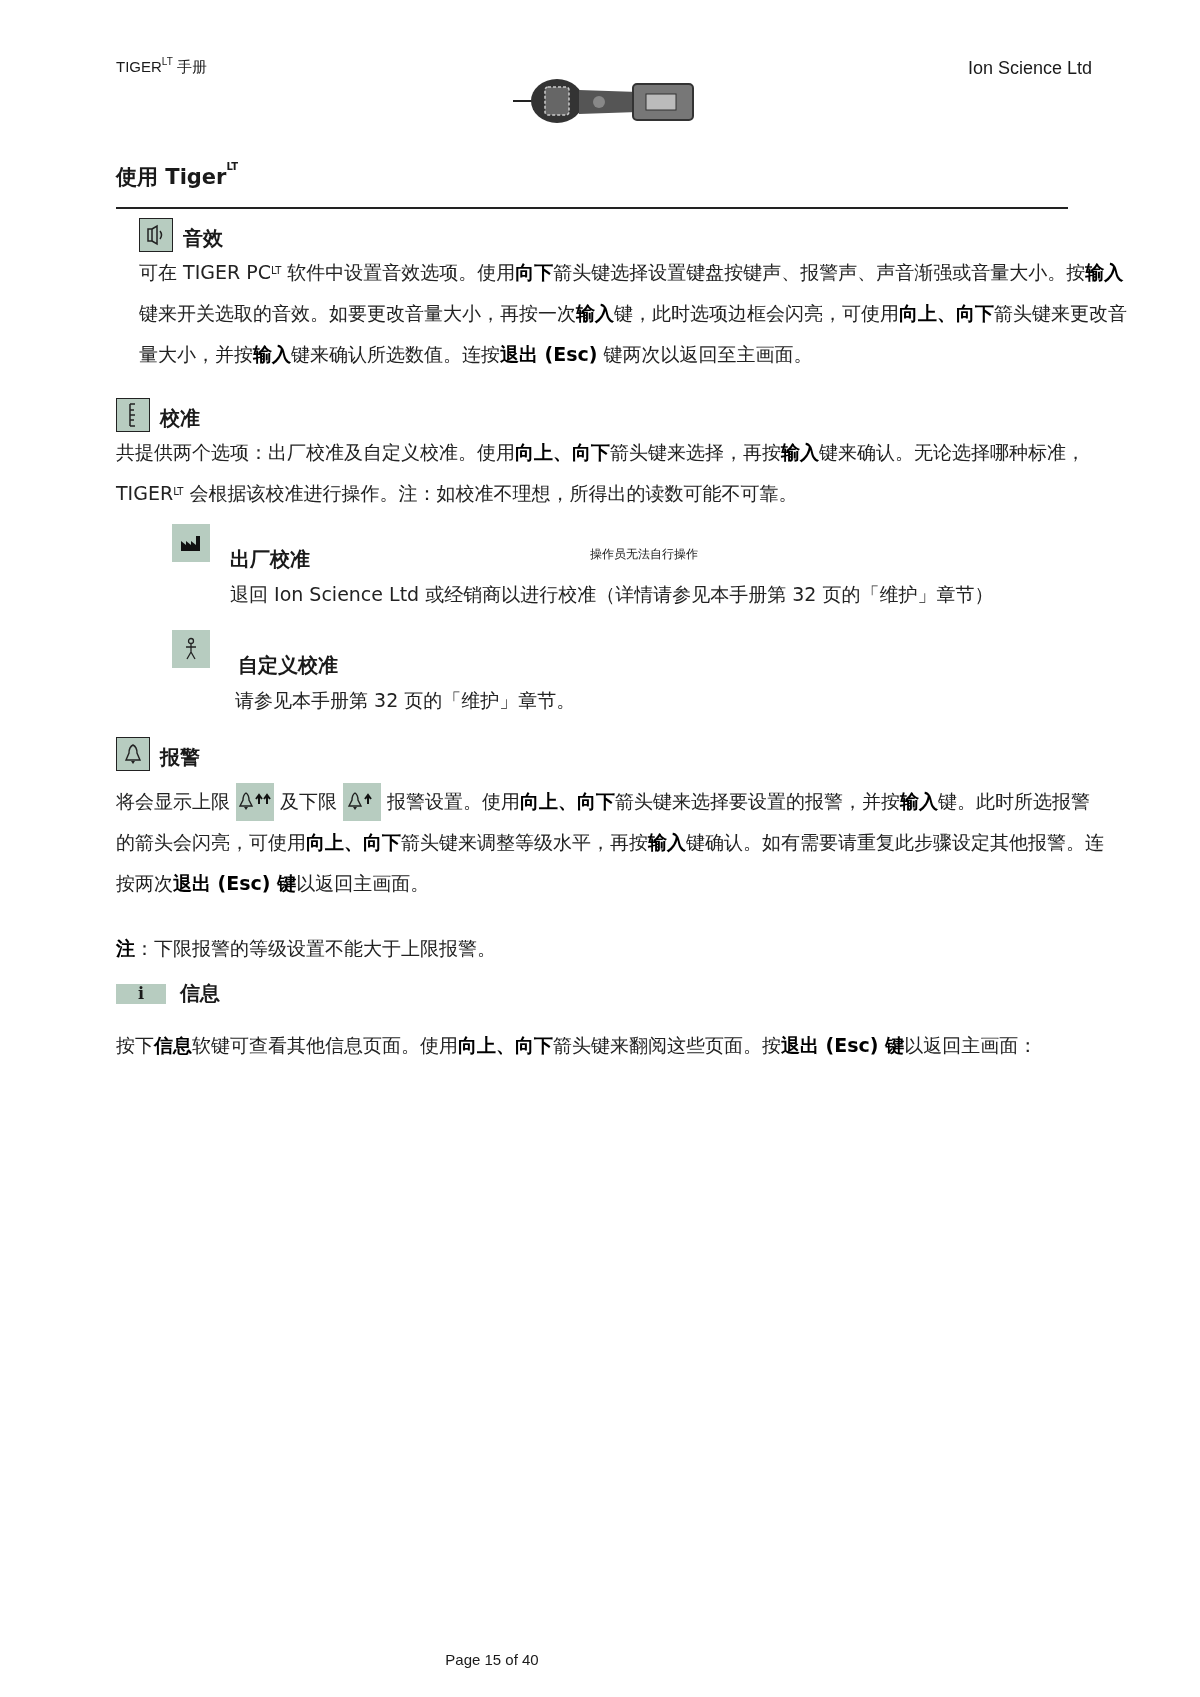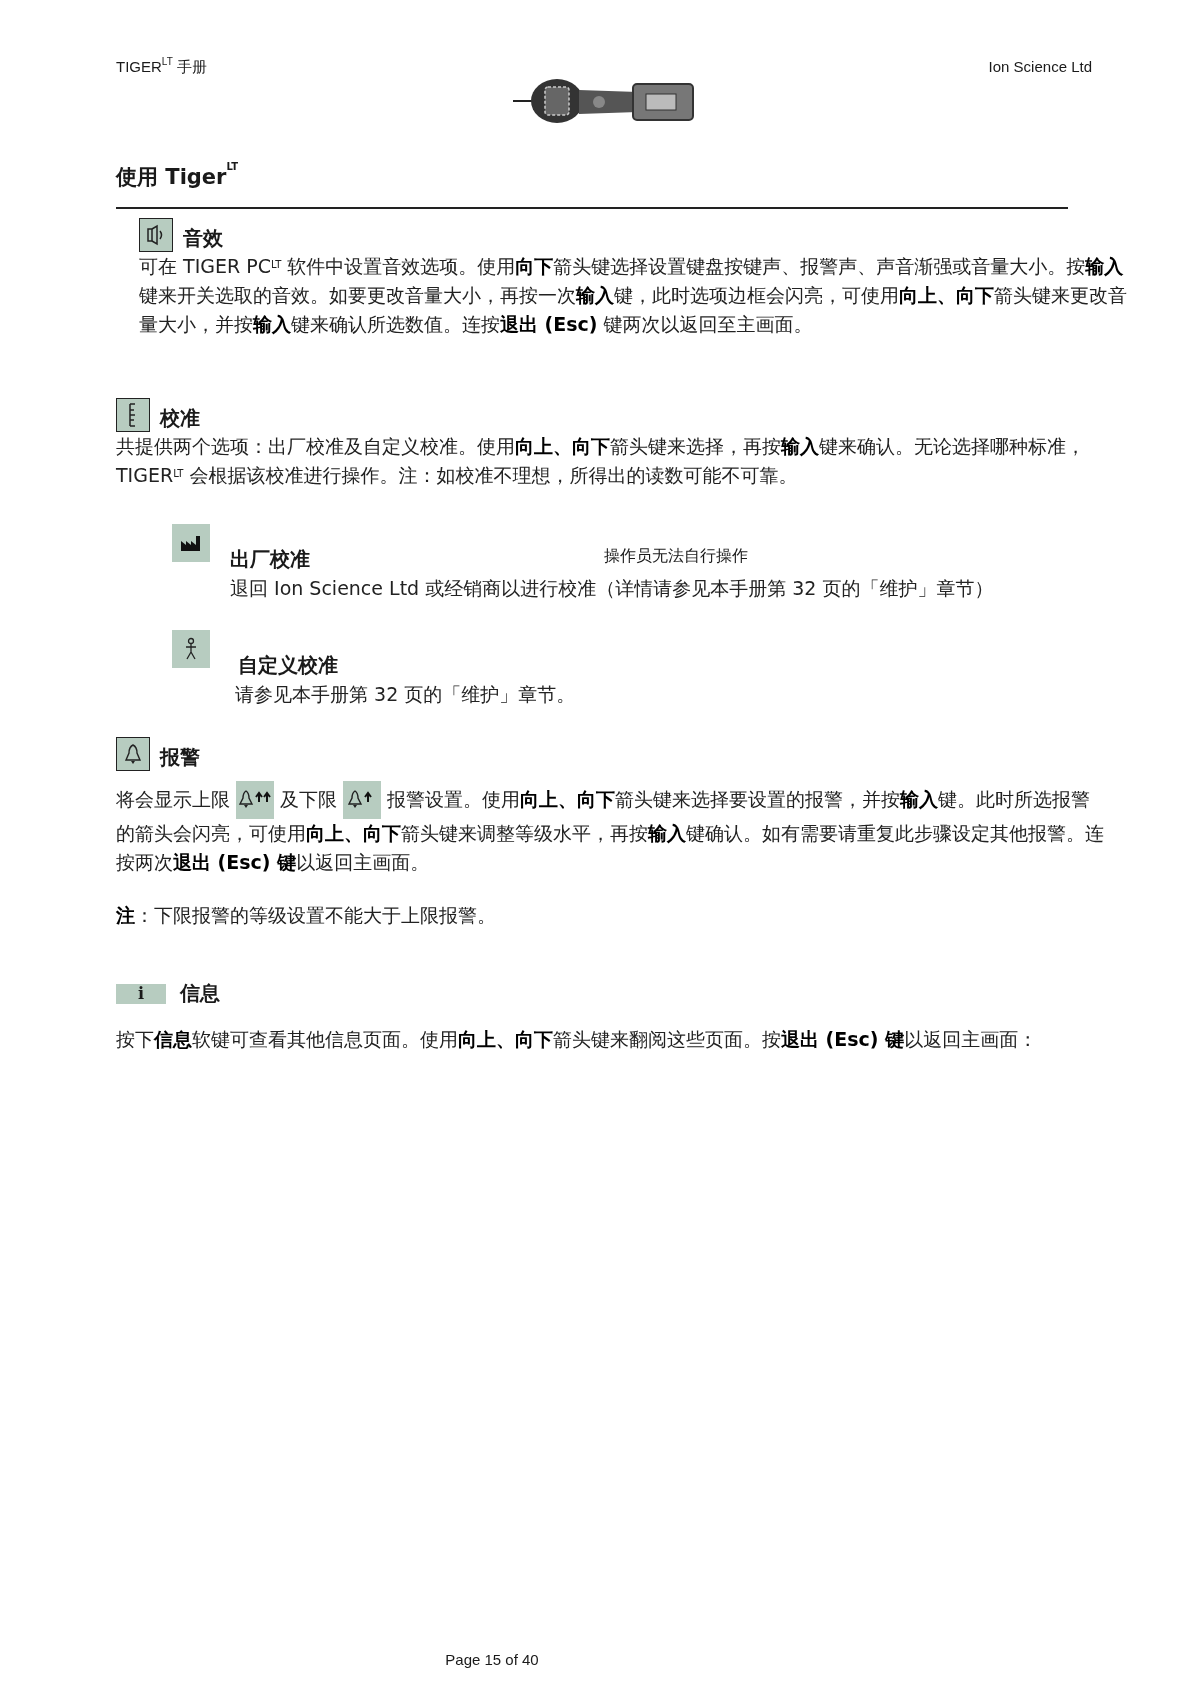--- a/index.html
+++ b/index.html
@@ -1,29 +1,29 @@
 <!DOCTYPE html>
 <html><head>
 <meta charset="utf-8">
 <style>
   html,body{margin:0;padding:0;background:#fff;}
   body{width:1200px;height:1697px;position:relative;overflow:hidden;
        font-family:"DejaVu Sans", sans-serif;color:#1a1a1a;}
   .hdr-left{position:absolute;left:116px;top:58px;font-family:"Liberation Sans",sans-serif;font-size:15px;}
-  .hdr-right{position:absolute;right:108px;top:58px;font-family:"Liberation Sans",sans-serif;font-size:15px;}
+  .hdr-right{position:absolute;right:108px;top:58px;font-family:"Liberation Sans",sans-serif;font-size:18px;}
   sup{font-size:10px;vertical-align:top;position:relative;top:-2px;}
   .device{position:absolute;left:513px;top:78px;width:182px;height:48px;}
   .title{position:absolute;left:116px;top:163px;width:952px;border-bottom:2px solid #222;
          font-size:21px;font-weight:bold;padding-bottom:16px;}
   .sec{position:absolute;left:116px;width:990px;}
   .sec-head{display:flex;align-items:flex-end;gap:10px;font-size:20px;font-weight:bold;}
   .icbox{width:34px;height:34px;background:#b7ccc0;border:1.5px solid #222;display:flex;
          align-items:center;justify-content:center;box-sizing:border-box;}
   .icflat{background:#b7ccc0;display:flex;align-items:center;justify-content:center;}
-  p{margin:0;font-size:19px;line-height:29px;color:#222;}
+  p{margin:0;font-size:19px;line-height:41px;color:#222;}
   b{color:#000;}
   .sub{position:absolute;left:172px;width:930px;}
   .subhead{font-size:20px;font-weight:bold;}
   .inline-ic{display:inline-flex;vertical-align:-6px;width:38px;height:38px;margin:0 6px;}
   .footer{position:absolute;top:1651px;left:0;width:984px;text-align:center;
           font-family:"Liberation Sans",sans-serif;font-size:15px;}
 </style>
 </head>
 <body>
 
@@ -68,21 +68,21 @@
   <p><span>共提供两个选项：出厂校准及自定义校准。使用</span><b>向上、向下</b><span>箭头键来选择，再按</span><b>输入</b><span>键来确认。无论选择哪种标准，TIGER</span><sup>LT</sup><span> 会根据该校准进行操作。注：如校准不理想，所得出的读数可能不可靠。</span></p>
 </div>
 
 <div class="sub" style="top:524px;">
   <div class="icflat" style="position:absolute;left:0;top:0;width:38px;height:38px;">
     <svg width="24" height="20" viewBox="0 0 24 20">
         <path d="M2 18 L2 8 L7 12 L7 8 L12 12 L12 8 L17 12 L17 3 L21 3 L21 18 Z" fill="#111"></path>
       </svg>
   </div>
   <div style="position:absolute;left:58px;top:22px;" class="subhead">出厂校准</div>
-  <div style="position:absolute;left:432px;top:22px;font-size:16px;font-family:Liberation Mono, monospace;">操作员无法自行操作</div>
+  <div style="position:absolute;left:418px;top:22px;font-size:12px;font-family:Liberation Mono, monospace;">操作员无法自行操作</div>
   <p style="position:absolute;left:58px;top:50px;width:880px;">退回 Ion Science Ltd 或经销商以进行校准（详情请参见本手册第 32 页的「维护」章节）</p>
 </div>
 
 <div class="sub" style="top:630px;">
   <div class="icflat" style="position:absolute;left:0;top:0;width:38px;height:38px;">
     <svg width="14" height="24" viewBox="0 0 14 24">
         <circle cx="7" cy="4" r="2.5" fill="none" stroke="#222" stroke-width="1.3"></circle>
         <path d="M7 7 L7 15 M2 10 L12 10 M7 15 L3 22 M7 15 L11 22" stroke="#222" stroke-width="1.3" fill="none"></path>
       </svg>
   </div>

